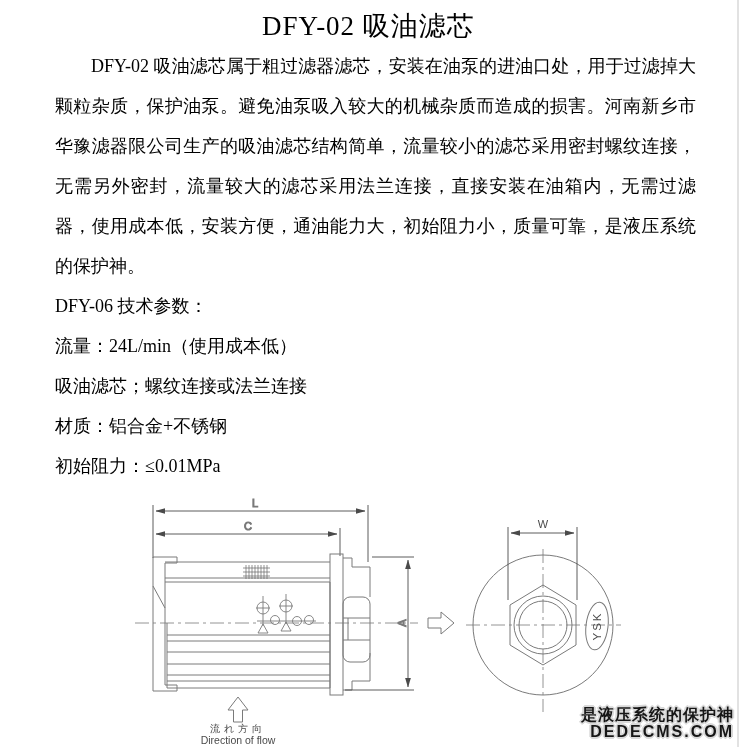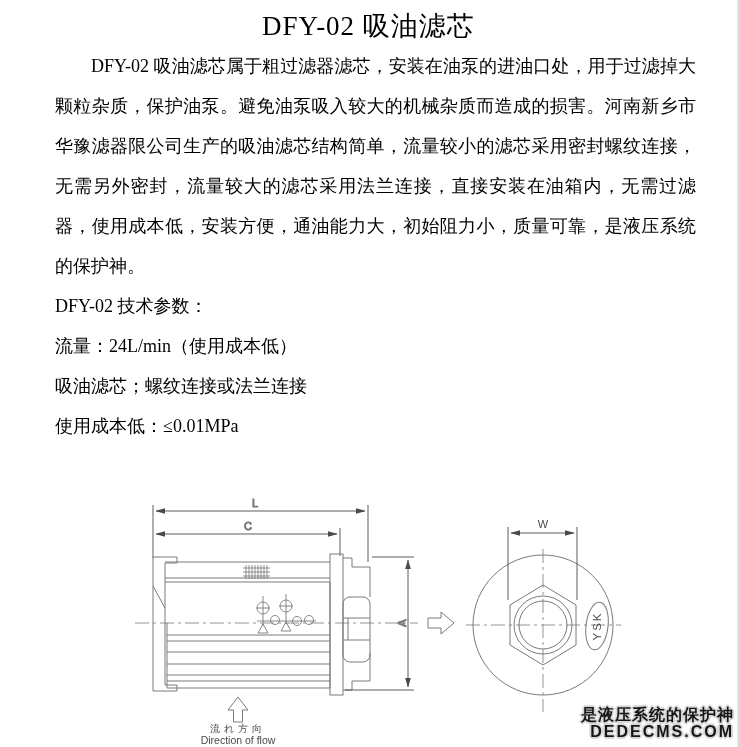--- a/index.html
+++ b/index.html
@@ -44,24 +44,25 @@
 </style>
 </head>
 <body>
 
 <div class="page">
 
   <div class="title">DFY-02 吸油滤芯</div>
 
   <div class="textcol">
     <p class="intro">DFY-02 吸油滤芯属于粗过滤器滤芯，安装在油泵的进油口处，用于过滤掉大颗粒杂质，保护油泵。避免油泵吸入较大的机械杂质而造成的损害。河南新乡市华豫滤器限公司生产的吸油滤芯结构简单，流量较小的滤芯采用密封螺纹连接，无需另外密封，流量较大的滤芯采用法兰连接，直接安装在油箱内，无需过滤器，使用成本低，安装方便，通油能力大，初始阻力小，质量可靠，是液压系统的保护神。</p>
-    <div class="specline">DFY-02 技术参数：</div>
+    <div class="specline">DFY-06 技术参数：</div>
     <div class="specline">流量：24L/min（使用成本低）</div>
     <div class="specline">吸油滤芯；螺纹连接或法兰连接</div>
-    <div class="specline">使用成本低：≤0.01MPa</div>
+    <div class="specline">材质：铝合金+不锈钢</div>
+    <div class="specline">初始阻力：≤0.01MPa</div>
   </div>
 
   <svg class="drawing" viewBox="0 0 739 253" xmlns="http://www.w3.org/2000/svg">
     <defs>
       <marker id="ah" viewBox="0 0 10 10" refX="9.5" refY="5" markerWidth="11" markerHeight="11" orient="auto-start-reverse">
         <path d="M0,2 L10,5 L0,8 Z" fill="#4a4a4a"></path>
       </marker>
     </defs>
 
     <g stroke="#7a7a7a" fill="none" stroke-width="1">

